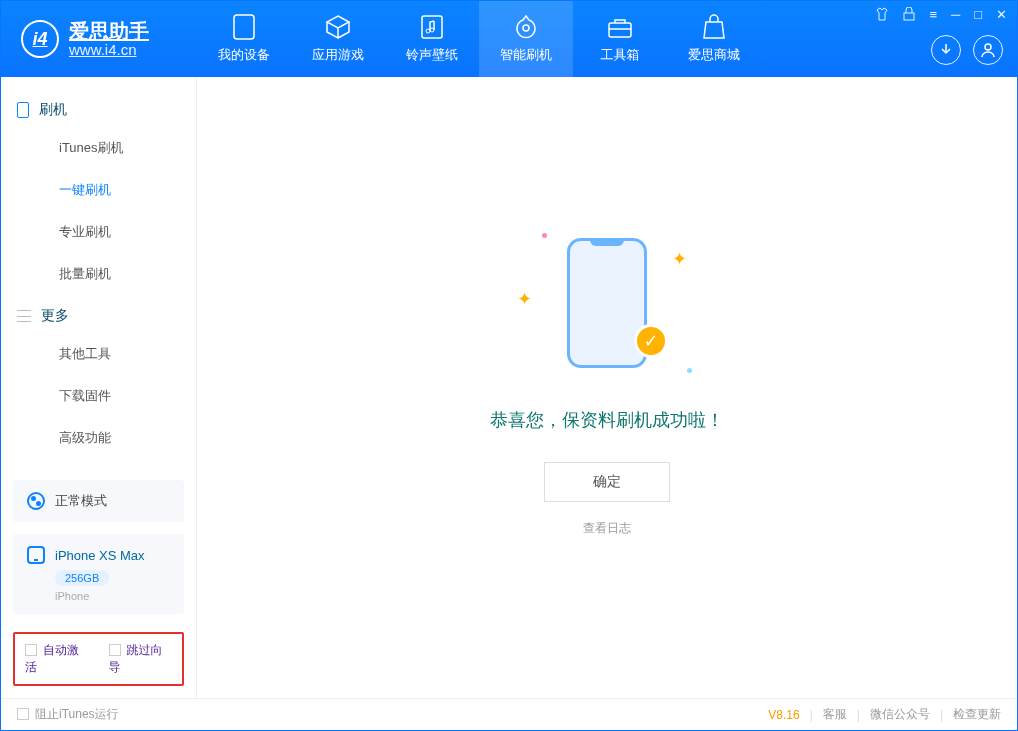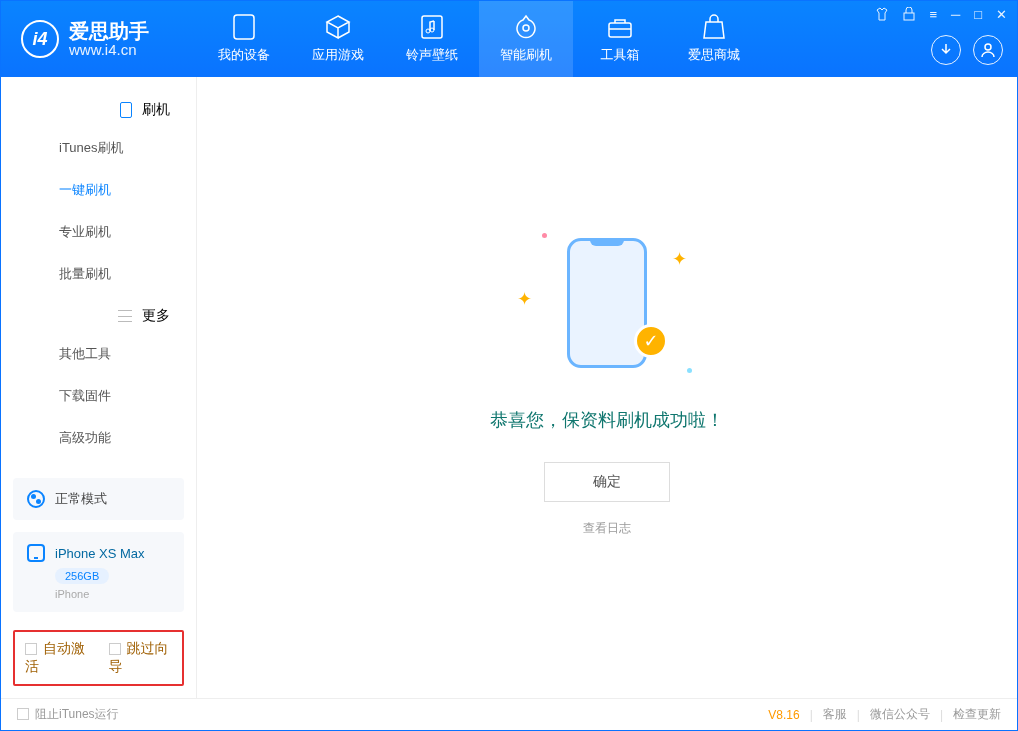--- a/index.html
+++ b/index.html
@@ -21,20 +21,21 @@
   display: flex;
   align-items: center;
   color: #fff;
   position: relative;
 }
 .logo-area {
   display: flex;
   align-items: center;
   padding: 0 20px;
   width: 196px;
+  text-decoration: underline;
 }
 .logo-circle {
   width: 38px; height: 38px;
   border: 2px solid #fff;
   border-radius: 50%;
   display: flex; align-items: center; justify-content: center;
   font-size: 18px; font-weight: bold; font-style: italic;
   margin-right: 10px;
 }
 .logo-text { font-size: 20px; font-weight: bold; line-height: 1; }
@@ -87,24 +88,23 @@
   width: 196px;
   border-right: 1px solid #eee;
   display: flex;
   flex-direction: column;
   padding-top: 12px;
 }
 .side-section-title {
   display: flex;
   align-items: center;
   gap: 10px;
-  padding: 12px 26px 8px;
+  padding: 12px 16px 8px;
   font-size: 14px;
-  color: #000000;
-  justify-content: flex-end;
+  color: #0c4a6e;
 }
 .side-item {
   padding: 12px 18px 12px 58px;
   font-size: 13px;
   color: #555;
   cursor: pointer;
 }
 .side-item.selected { color: #0a84ff; }
 
 .side-spacer { flex: 1; }
@@ -143,22 +143,22 @@
 }
 .device-type { margin-left: 28px; margin-top: 4px; font-size: 11px; color: #aaa; }
 
 .opt-row {
   margin: 6px 12px 12px;
   border: 2px solid #e63030;
   border-radius: 2px;
   padding: 8px 10px;
   display: flex;
   gap: 20px;
-  font-size: 14px;
-  color: #a16207;
+  font-size: 12px;
+  color: #4c1d95;
 }
 .chk { width: 12px; height: 12px; border: 1px solid #ccc; display: inline-block; margin-right: 6px; vertical-align: -2px; }
 
 
 .main {
   flex: 1;
   display: flex;
   flex-direction: column;
   align-items: center;
   justify-content: center;

